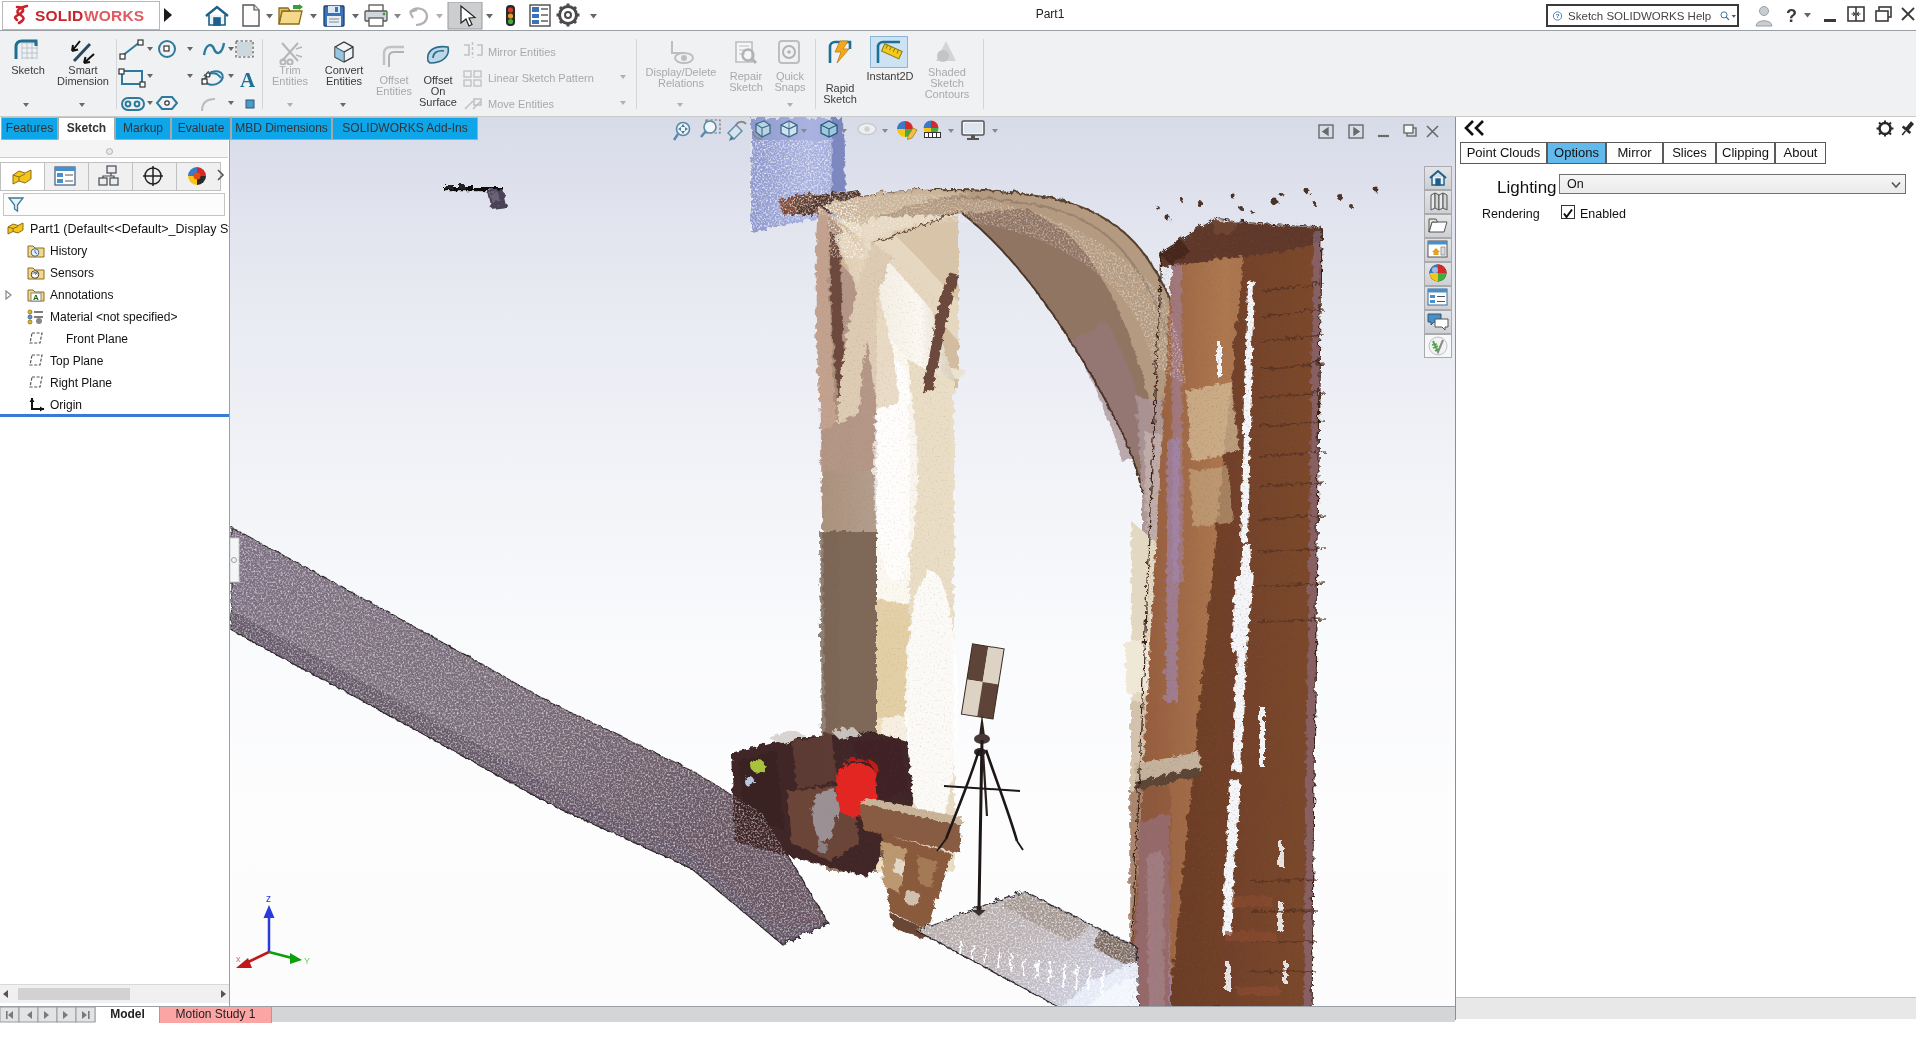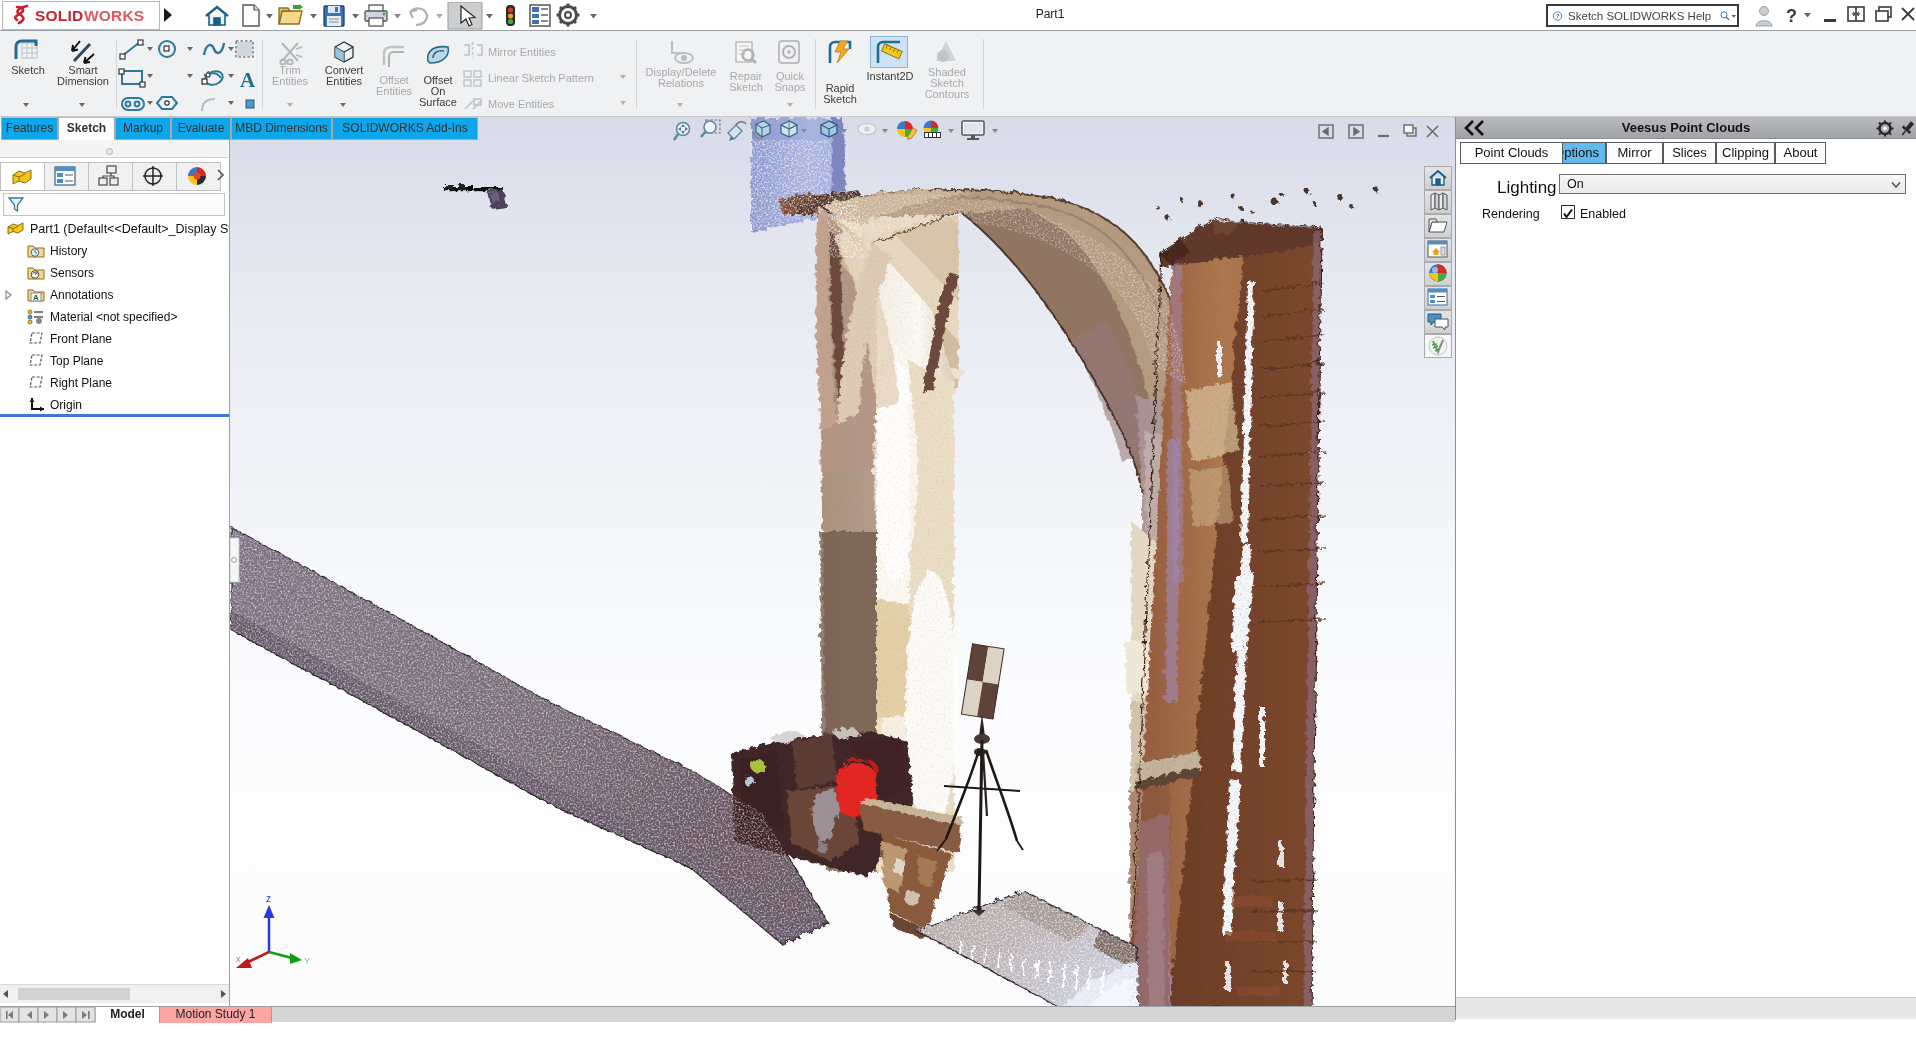--- a/index.html
+++ b/index.html
@@ -777,21 +777,21 @@
             <line x1="7" y1="3" x2="16" y2="3" stroke="#444" stroke-width="1.4"></line>
             <line x1="7" y1="8" x2="16" y2="8" stroke="#444" stroke-width="1.4"></line>
             <circle cx="12" cy="12" r="3" fill="#888"></circle>
           </svg>
         <span style="position:absolute; left:50px;">Material &lt;not specified&gt;</span>
       </div>
       <div class="trow">
         <svg style="position:absolute; left:28px; top:3px;" width="16" height="16" viewBox="0 0 16 16">
             <path d="M4 2 L14 2 L12 12 L2 12 Z" fill="none" stroke="#555" stroke-width="1.2" stroke-dasharray="3 1.6"></path>
           </svg>
-        <span style="position:absolute; left:50px;">Front Plane</span>
+        <span style="position:absolute; left:66px;">Front Plane</span>
       </div>
       <div class="trow">
         <svg style="position:absolute; left:28px; top:3px;" width="16" height="16" viewBox="0 0 16 16">
             <path d="M4 2 L14 2 L12 12 L2 12 Z" fill="none" stroke="#555" stroke-width="1.2" stroke-dasharray="3 1.6"></path>
           </svg>
         <span style="position:absolute; left:50px;">Top Plane</span>
       </div>
       <div class="trow">
         <svg style="position:absolute; left:28px; top:3px;" width="16" height="16" viewBox="0 0 16 16">
             <path d="M4 2 L14 2 L12 12 L2 12 Z" fill="none" stroke="#555" stroke-width="1.2" stroke-dasharray="3 1.6"></path>
@@ -976,23 +976,22 @@
 
       <g transform="translate(4,171)">
           <circle cx="10" cy="9" r="9" fill="#f2f2f2" stroke="#c0c0c0"></circle>
           <path d="M5 4 L10 15 L15 3" fill="none" stroke="#888" stroke-width="2"></path>
           <path d="M4 8 l5 -1 M5 11 l5 -2 M7 14 l4 -2" stroke="#3fae3f" stroke-width="1.4"></path>
         </g>
     </svg>
   </div>
 
   <div id="rpanel" class="abs">
-    <div id="rtitle">Veesus Point Clouds</div>
     <div class="rtab sel" style="left:91px; width:59px;">Options</div>
-    <div class="rtab" style="left:4px; width:103px;">Point Clouds</div>
+    <div class="rtab" style="left:4px; width:87px;">Point Clouds</div>
     <div class="rtab" style="left:150px; width:57px;">Mirror</div>
     <div class="rtab" style="left:207px; width:53px;">Slices</div>
     <div class="rtab" style="left:260px; width:59px;">Clipping</div>
     <div class="rtab" style="left:319px; width:51px;">About</div>
     <svg style="position:absolute; left:8px; top:3px;" width="22" height="16" viewBox="0 0 22 16">
         <path d="M9 1 L2 8 L9 15 M19 1 L12 8 L19 15" fill="none" stroke="#111" stroke-width="2.6"></path>
       </svg>
     <svg style="position:absolute; left:420px; top:3px;" width="18" height="17" viewBox="0 0 18 17">
         <circle cx="9" cy="8.5" r="5.5" fill="none" stroke="#2a2a2a" stroke-width="2.6"></circle>
         <circle cx="9" cy="8.5" r="1.8" fill="#fff"></circle>

